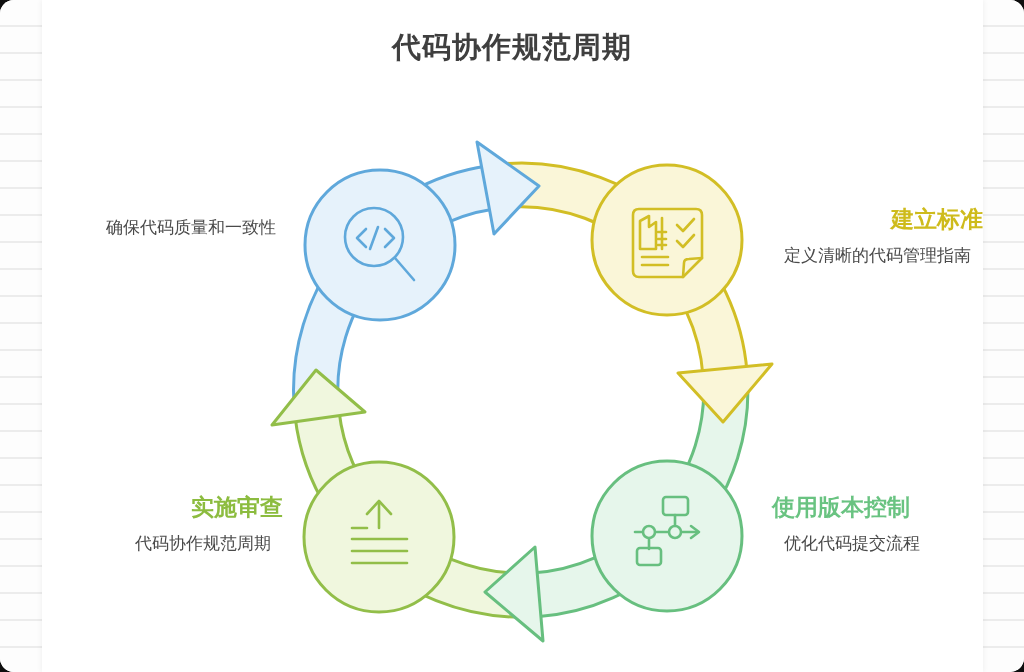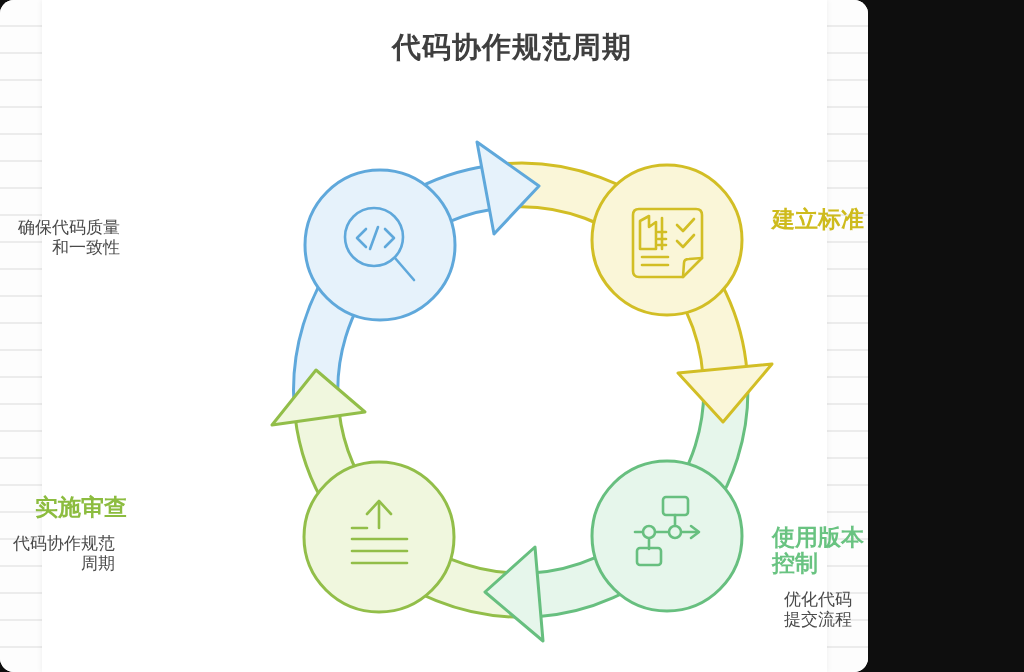--- a/index.html
+++ b/index.html
@@ -3,21 +3,21 @@
 <meta charset="utf-8">
 <style>
   html,body{margin:0;padding:0;}
   body{
     width:1024px;height:672px;
     background:#0e0e0e;
     font-family:"Liberation Sans","DejaVu Sans",sans-serif;
     overflow:hidden;
   }
   .page{
-    position:relative;width:868px;height:672px;
+    position:relative;width:1024px;height:672px;
     background:#fff;border-radius:14px;overflow:hidden;
   }
   .stripe{
     position:absolute;top:0;bottom:0;
     background:repeating-linear-gradient(to bottom,
       #fdfdfd 0,#fdfdfd 25px,
       var(--stripe-line,#ececec) 25px,var(--stripe-line,#ececec) 27px);
   }
   .stripe-left{left:0;width:42px;}
   .stripe-right{right:0;width:41px;}
@@ -33,21 +33,21 @@
   }
   .stage-text{position:absolute;}
   .stage-text .stage-label{font-size:23px;font-weight:700;line-height:26px;margin:0 0 14px 0;}
   .stage-text .stage-desc{font-size:17px;line-height:20px;color:var(--desc-text,#4a4a4a);margin:12px;}
   .pos-top-left{top:206px;right:736px;text-align:right;}
   .pos-top-right{top:206px;left:772px;text-align:left;}
   .pos-bottom-right{top:494px;left:772px;text-align:left;}
   .pos-bottom-left{top:494px;right:741px;text-align:right;}
   .stage--blue  .stage-label{color:var(--blue-text,#47a0db);}
   .stage--yellow .stage-label{color:var(--yellow-text,#cebb1c);text-align:right;}
-  .stage--green .stage-label{color:var(--green-text,#69c381);margin-top:30px;}
+  .stage--green .stage-label{color:var(--green-text,#69c381);}
   .stage--olive .stage-label{color:var(--olive-text,#8cbc3f);}
 
   svg.cycle{position:absolute;left:0;top:0;}
   .band-blue  {fill:var(--blue-fill,#e4f1fb);stroke:var(--blue-stroke,#5fa8db);stroke-width:3;stroke-linejoin:round;}
   .band-yellow{fill:var(--yellow-fill,#faf6d8);stroke:var(--yellow-stroke,#d2be25);stroke-width:3;stroke-linejoin:round;}
   .band-green {fill:var(--green-fill,#e6f6eb);stroke:var(--green-stroke,#67bf7f);stroke-width:3;stroke-linejoin:round;}
   .band-olive {fill:var(--olive-fill,#f0f7de);stroke:var(--olive-stroke,#92be49);stroke-width:3;stroke-linejoin:round;}
   .node-blue  {fill:var(--blue-fill,#e4f1fb);stroke:var(--blue-stroke,#5fa8db);stroke-width:3;}
   .node-yellow{fill:var(--yellow-fill,#faf6d8);stroke:var(--yellow-stroke,#d2be25);stroke-width:3;}
   .node-green {fill:var(--green-fill,#e6f6eb);stroke:var(--green-stroke,#67bf7f);stroke-width:3;}
@@ -132,20 +132,21 @@
       <line x1="352" y1="551" x2="407" y2="551"></line>
       <line x1="352" y1="563" x2="407" y2="563"></line>
     </g>
   </svg>
 
   <div class="stage-text stage--blue pos-top-left">
     <p class="stage-desc">确保代码质量和一致性</p>
   </div>
   <div class="stage-text stage--yellow pos-top-right">
     <p class="stage-label">建立标准</p>
+    <p class="stage-desc">定义清晰的代码管理指南</p>
   </div>
   <div class="stage-text stage--green pos-bottom-right">
     <p class="stage-label">使用版本控制</p>
     <p class="stage-desc">优化代码提交流程</p>
   </div>
   <div class="stage-text stage--olive pos-bottom-left">
     <p class="stage-label">实施审查</p>
     <p class="stage-desc">代码协作规范周期</p>
   </div>
 </div>

